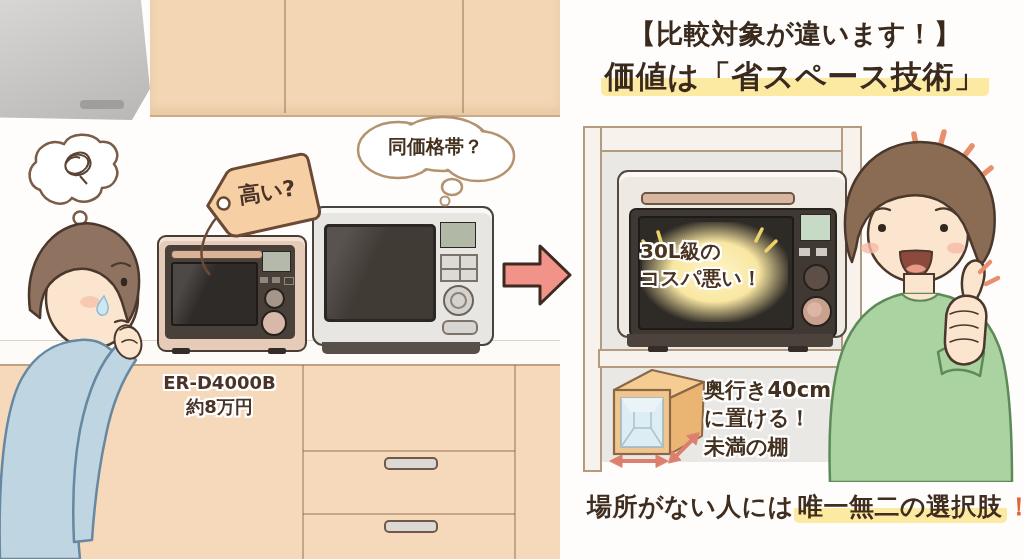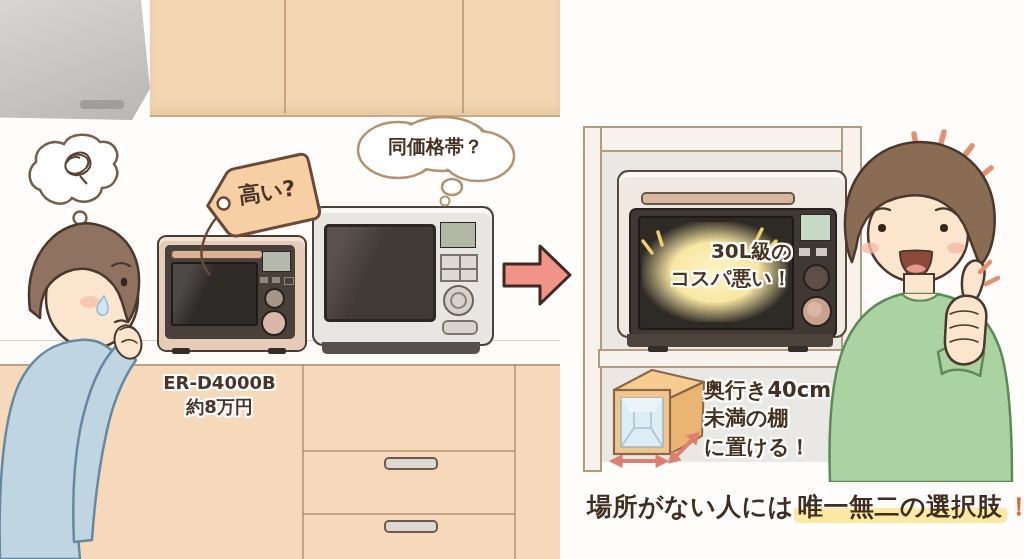--- a/index.html
+++ b/index.html
@@ -48,21 +48,21 @@
   
   .mw-r-body{left:617px;top:170px;width:226px;height:164px;background:#eee9e1;
     border:2.5px solid #564a40;border-radius:11px;box-shadow:inset 0 5px 0 rgba(255,255,255,.7);}
   .mw-r-handle{left:641px;top:192px;width:150px;height:9px;background:#d9b6a0;border:2px solid #6b5748;border-radius:5px;}
   .mw-r-front{left:629px;top:208px;width:204px;height:126px;background:#3f3833;border-radius:7px;border:2px solid #26221f;}
   .mw-r-window{left:638px;top:216px;width:152px;height:110px;background:#2e2a26;border:2px solid #1d1a18;border-radius:4px;}
   .mw-r-glow{left:642px;top:222px;width:146px;height:100px;
     background:radial-gradient(ellipse at center,#fdf5c8 0%,#f9e7a2 42%,rgba(249,231,162,0) 75%);}
   .mw-r-base{left:627px;top:334px;width:206px;height:13px;background:#4c443c;border-radius:0 0 4px 4px;}
   .knob{border-radius:50%;}
-  .glow-text{color:#4a3320;font-weight:bold;font-size:20px;line-height:1.35;text-align:right;}
+  .glow-text{color:#4a3320;font-weight:bold;font-size:20px;line-height:1.35;text-align:left;}
   .note-text{color:#43301f;font-weight:bold;font-size:21px;line-height:1.35;}
   .label{color:#4a3327;font-weight:bold;font-size:18px;line-height:1.35;text-align:center;}
   .header-l1{font-size:27px;font-weight:bold;color:#3a2a1e;letter-spacing:.5px;}
   .header-l2{font-size:31px;font-weight:bold;color:#3a2a1e;margin-top:4px;letter-spacing:.5px;}
   .footer-text{font-size:25px;font-weight:bold;color:#3f2d20;letter-spacing:.5px;margin-left:21px;}
   .accent{color:#e0653a;}
   .bubble-text{font-size:19px;font-weight:bold;color:#43301f;text-align:center;}
   .tag-text{font-size:22px;font-weight:bold;color:#4a3327;}
 </style>
 </head>
@@ -162,20 +162,24 @@
       <path d="M126,120 C131,116 138,116 142,121 M128,132 C133,129 139,129 143,133" fill="none" stroke="#4a382c" stroke-width="1.6" stroke-linecap="round"></path>
     </svg>
   </div>
 
   <div class="abs" style="left:500px;top:240px;width:74px;height:70px;">
     <svg width="74" height="70" viewBox="0 0 74 70">
       <path d="M4,24 L40,24 L40,6 L70,35 L40,64 L40,46 L4,46 Z" fill="#f2938a" stroke="#3d2a20" stroke-width="3" stroke-linejoin="round"></path>
     </svg>
   </div>
 
+  <div class="abs" style="left:575px;top:16px;width:440px;text-align:center;">
+    <div class="header-l1">【比較対象が違います！】</div>
+    <div class="header-l2"><span class="hl">価値は「省スペース技術」</span></div>
+  </div>
 
   <div class="abs shelf-back"></div>
   <div class="abs shelf-beam" style="left:583px;top:126px;width:274px;height:22px;"></div>
   <div class="abs shelf-beam" style="left:583px;top:126px;width:15px;height:342px;"></div>
   <div class="abs shelf-beam" style="left:841px;top:126px;width:17px;height:342px;"></div>
   <div class="abs shelf-beam" style="left:598px;top:349px;width:243px;height:15px;"></div>
 
   <div class="abs mw-r-body"></div>
   <div class="abs mw-r-front"></div>
   <div class="abs mw-r-handle"></div>
@@ -222,22 +226,22 @@
         <path d="M64,101 l-12,-6 l0,12 z" stroke-width="1"></path>
         <path d="M72,96 L88,80"></path>
         <path d="M95,73 l-3,12 l-9,-9 z" stroke-width="1"></path>
         <path d="M65,103 l12,-3 l-9,-9 z" stroke-width="1"></path>
       </g>
     </svg>
   </div>
 
   <div class="abs note-text outlined" style="left:704px;top:376px;width:140px;">
     <div>奥行き40cm</div>
+    <div>に置ける！</div>
     <div>未満の棚</div>
-    <div>に置ける！</div>
   </div>
 
   <div class="abs" style="left:818px;top:122px;width:206px;height:360px;">
     <svg width="206" height="360" viewBox="0 0 206 360">
       <g stroke="#e8906e" stroke-width="5.5" stroke-linecap="round">
         <path d="M100,34 L96,12"></path>
           <path d="M120,32 L126,10"></path>
         <path d="M140,42 L154,24"></path>
           <path d="M156,60 L173,46"></path>
       </g>

